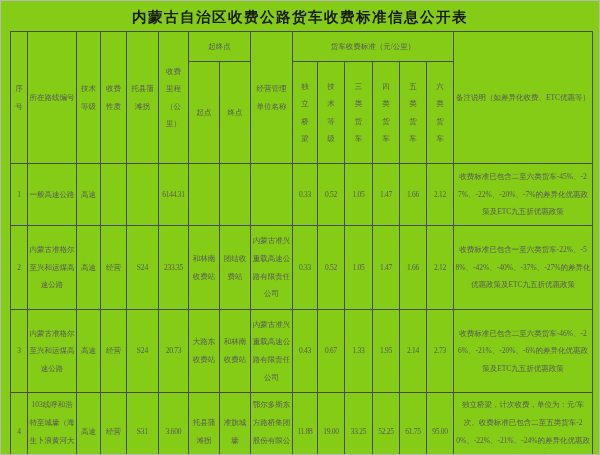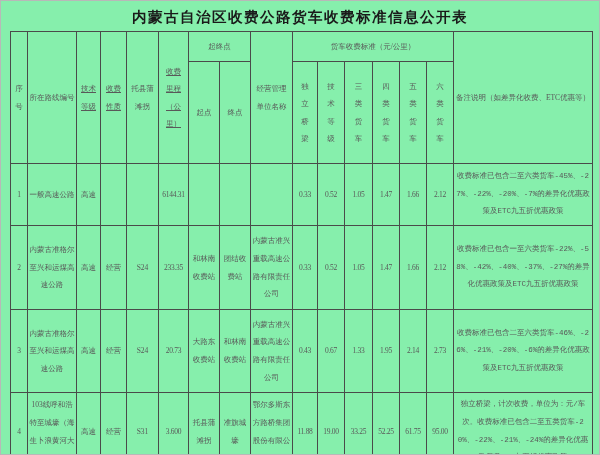--- a/index.html
+++ b/index.html
@@ -1,21 +1,21 @@
 <!DOCTYPE html>
 <html><head>
 <meta charset="utf-8">
 <style>
   html,body{margin:0;padding:0;background:#fff;}
   .page{
     position:relative;
     width:600px;height:455px;
     box-sizing:border-box;
     border:1px solid #b8b8b8;
-    background:#86efac;
+    background:#84cc16;
     overflow:hidden;
     font-family:"Liberation Serif", serif;
   }
   .title{
     margin-top:7px;
     text-align:center;
     font-size:14.5px;
     font-weight:bold;
     color:#1a1a1a;
     letter-spacing:1.5px;
@@ -37,25 +37,25 @@
     word-break:break-all;
   }
   tr.hA{height:30px;}
   tr.hB{height:72px;}
   tr.r1{height:62px;}
   tr.r2{height:84px;}
   tr.r3{height:83px;}
   tr.r4{height:78px;}
   
   .v1{width:1.3em;margin:16px auto;line-height:2.3;}
-  .v2{width:2.3em;margin:12px auto;line-height:2.3;text-decoration:underline;}
+  .v2{width:2.3em;margin:12px auto;line-height:2.3;}
   .v3{width:3.3em;margin:0 auto;line-height:2.3;}
   .v4{width:4.3em;margin:0 auto;line-height:2.3;text-align:center;}
   .num{white-space:nowrap;letter-spacing:-0.3px;font-size:7px;}
-  .remark-cell{padding:0 5px;font-family:Liberation Mono, monospace;}
+  .remark-cell{padding:0 5px;}
   .hotline{
     margin:3px 0 0 10px;
     font-size:10.5px;
     font-weight:bold;
     color:#1f1f1f;
     letter-spacing:0.5px;
   }
 </style>
 </head>
 <body>

